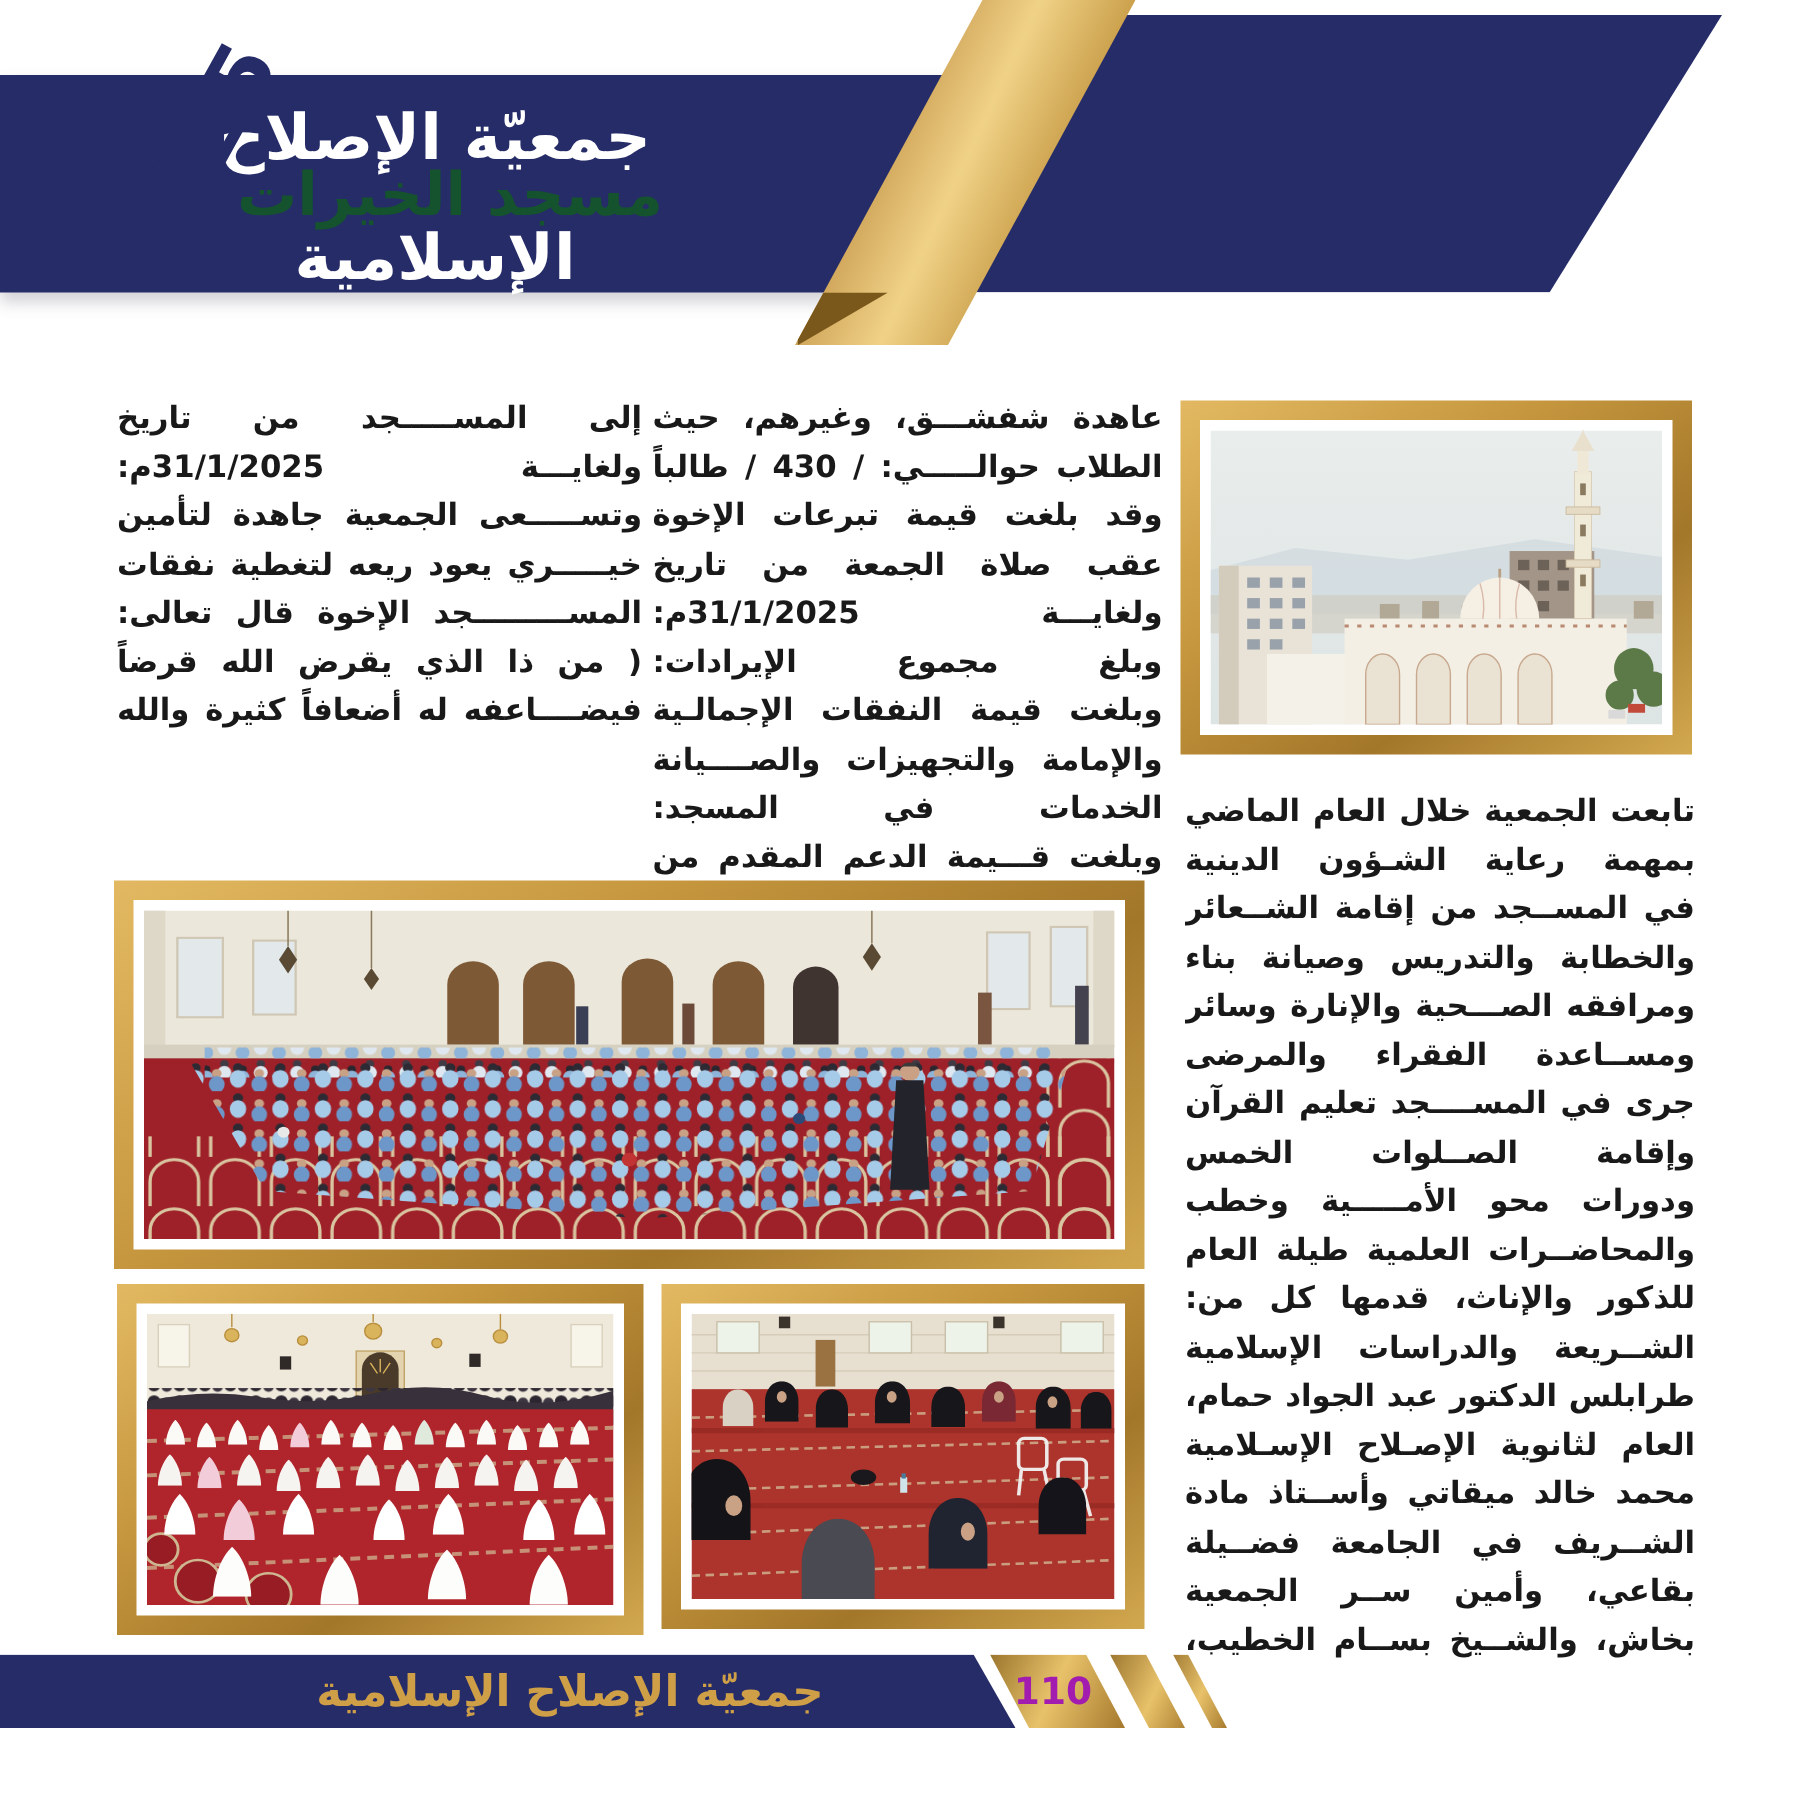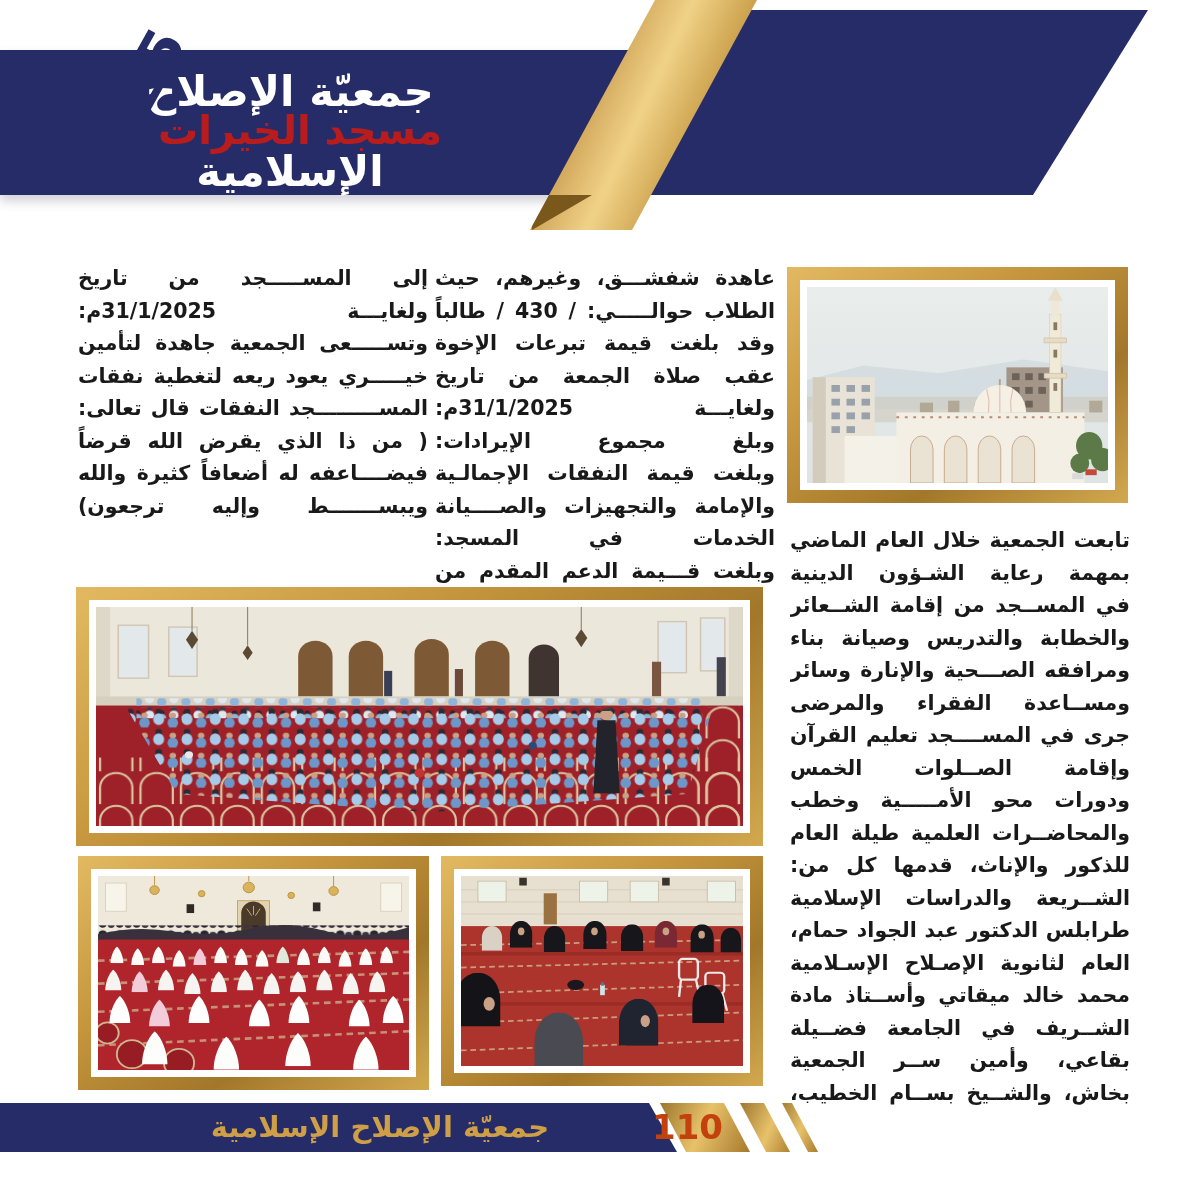--- a/index.html
+++ b/index.html
@@ -3,21 +3,21 @@
 <meta charset="utf-8">
 <style>
   html,body{margin:0;padding:0;background:#ffffff;}
   .page{position:relative;width:1200px;height:1200px;background:#ffffff;overflow:hidden;
         font-family:"DejaVu Sans",sans-serif;}
 
   
   .band-left{position:absolute;left:0;top:50px;width:640px;height:145px;background:#262c68;
              box-shadow:0 6px 10px rgba(90,90,110,.28);}
   .page-title{position:absolute;left:90px;top:100px;width:420px;height:60px;line-height:60px;
-              text-align:center;direction:rtl;color:#b91c1c;font-size:40px;font-weight:700;}
+              text-align:center;direction:rtl;color:#14532d;font-size:40px;font-weight:700;}
   .band-right{position:absolute;left:640px;top:10px;width:510px;height:185px;background:#262c68;
               clip-path:polygon(109px 0,508px 0,393px 100%,7px 100%);}
   .org-name-top{position:absolute;left:100px;top:52px;width:380px;height:80px;line-height:80px;
                 text-align:center;direction:rtl;color:#ffffff;font-size:42px;font-weight:700;}
   .ribbon{position:absolute;left:520px;top:0;width:240px;height:230px;
           clip-path:polygon(135px 0,237px 0,112px 230px,10px 230px);
           background:linear-gradient(115deg,#7f5a1d 0%,#b9863a 22%,#f0d287 50%,#c49741 72%,#8a6220 100%);}
   .ribbon-fold{position:absolute;left:0;top:0;width:100%;height:100%;
                clip-path:polygon(10px 195px,72px 195px,12px 230px);background:#7a571b;}
   .ribbon-year{position:absolute;left:50px;top:78px;width:160px;height:60px;line-height:60px;
@@ -44,21 +44,21 @@
 
   
   .footer-bar{position:absolute;left:0;top:1103px;width:690px;height:49px;background:#262c68;
               clip-path:polygon(0 0,649px 0,677px 49px,0 49px);}
   .footer-org{position:absolute;left:170px;top:0;width:420px;height:49px;line-height:49px;
               text-align:center;direction:rtl;color:#cf9f47;font-size:29px;font-weight:700;}
   .footer-pagebox{position:absolute;left:652px;top:1103px;width:100px;height:49px;
                   clip-path:polygon(8px 0,72px 0,98px 49px,34px 49px);
                   background:linear-gradient(115deg,#8f6a24,#e8c26a 50%,#a3762a);}
   .footer-pagenum{position:absolute;left:652px;top:1103px;width:100px;height:49px;line-height:49px;
-                  color:#c2410c;font-size:34px;font-weight:700;}
+                  text-align:center;color:#a21caf;font-size:25px;font-weight:700;}
   .slash{position:absolute;top:1103px;height:49px;
          background:linear-gradient(115deg,#96702a,#e8c26a 55%,#a3762a);}
   .slash-thick{left:736px;width:60px;clip-path:polygon(4px 0,28px 0,54px 49px,30px 49px);}
   .slash-thin{left:776px;width:44px;clip-path:polygon(6px 0,16px 0,42px 49px,32px 49px);}
 </style>
 </head>
 <body>
 
 <div class="page">
 
@@ -443,24 +443,23 @@
       <div class="tline">وبلغت قيمة النفقات الإجمالـية للـتدريس</div>
       <div class="tline">والإمامة والتجهيزات والصــــيانة وسائر</div>
       <div class="tline">الخدمات في المسجد: /631'509'500/ل.ل.</div>
       <div class="tline">وبلغت قـــيمة الدعم المقدم من الجمعـــية</div>
     </div>
   <div class="col col-left">
       <div class="tline">إلى المســـــجد من تاريخ  26/2/2024م</div>
       <div class="tline">ولغايـــة 31/1/2025م: /237'749'000/ل.ل.</div>
       <div class="tline">وتســـــعى الجمعية جاهدة لتأمين وقف</div>
       <div class="tline">خيـــــري يعود ريعه لتغطية نفقات خدمات</div>
-      <div class="tline">المســـــــــجد النفقات قال تعالى:</div>
+      <div class="tline">المســـــــــجد الإخوة قال تعالى:</div>
       <div class="tline">( من ذا الذي يقرض الله قرضاً حســـــناً</div>
       <div class="tline">فيضــــاعفه له أضعافاً كثيرة والله يقبض</div>
-      <div class="tline">ويبســـــــط وإليه ترجعون)</div>
     </div>
 
   <div class="footer-bar">
     <div class="footer-org">جمعيّة الإصلاح الإسلامية</div>
   </div>
   <div class="footer-pagebox"></div>
   <div class="footer-pagenum">110</div>
   <div class="slash slash-thick"></div>
   <div class="slash slash-thin"></div>
 

